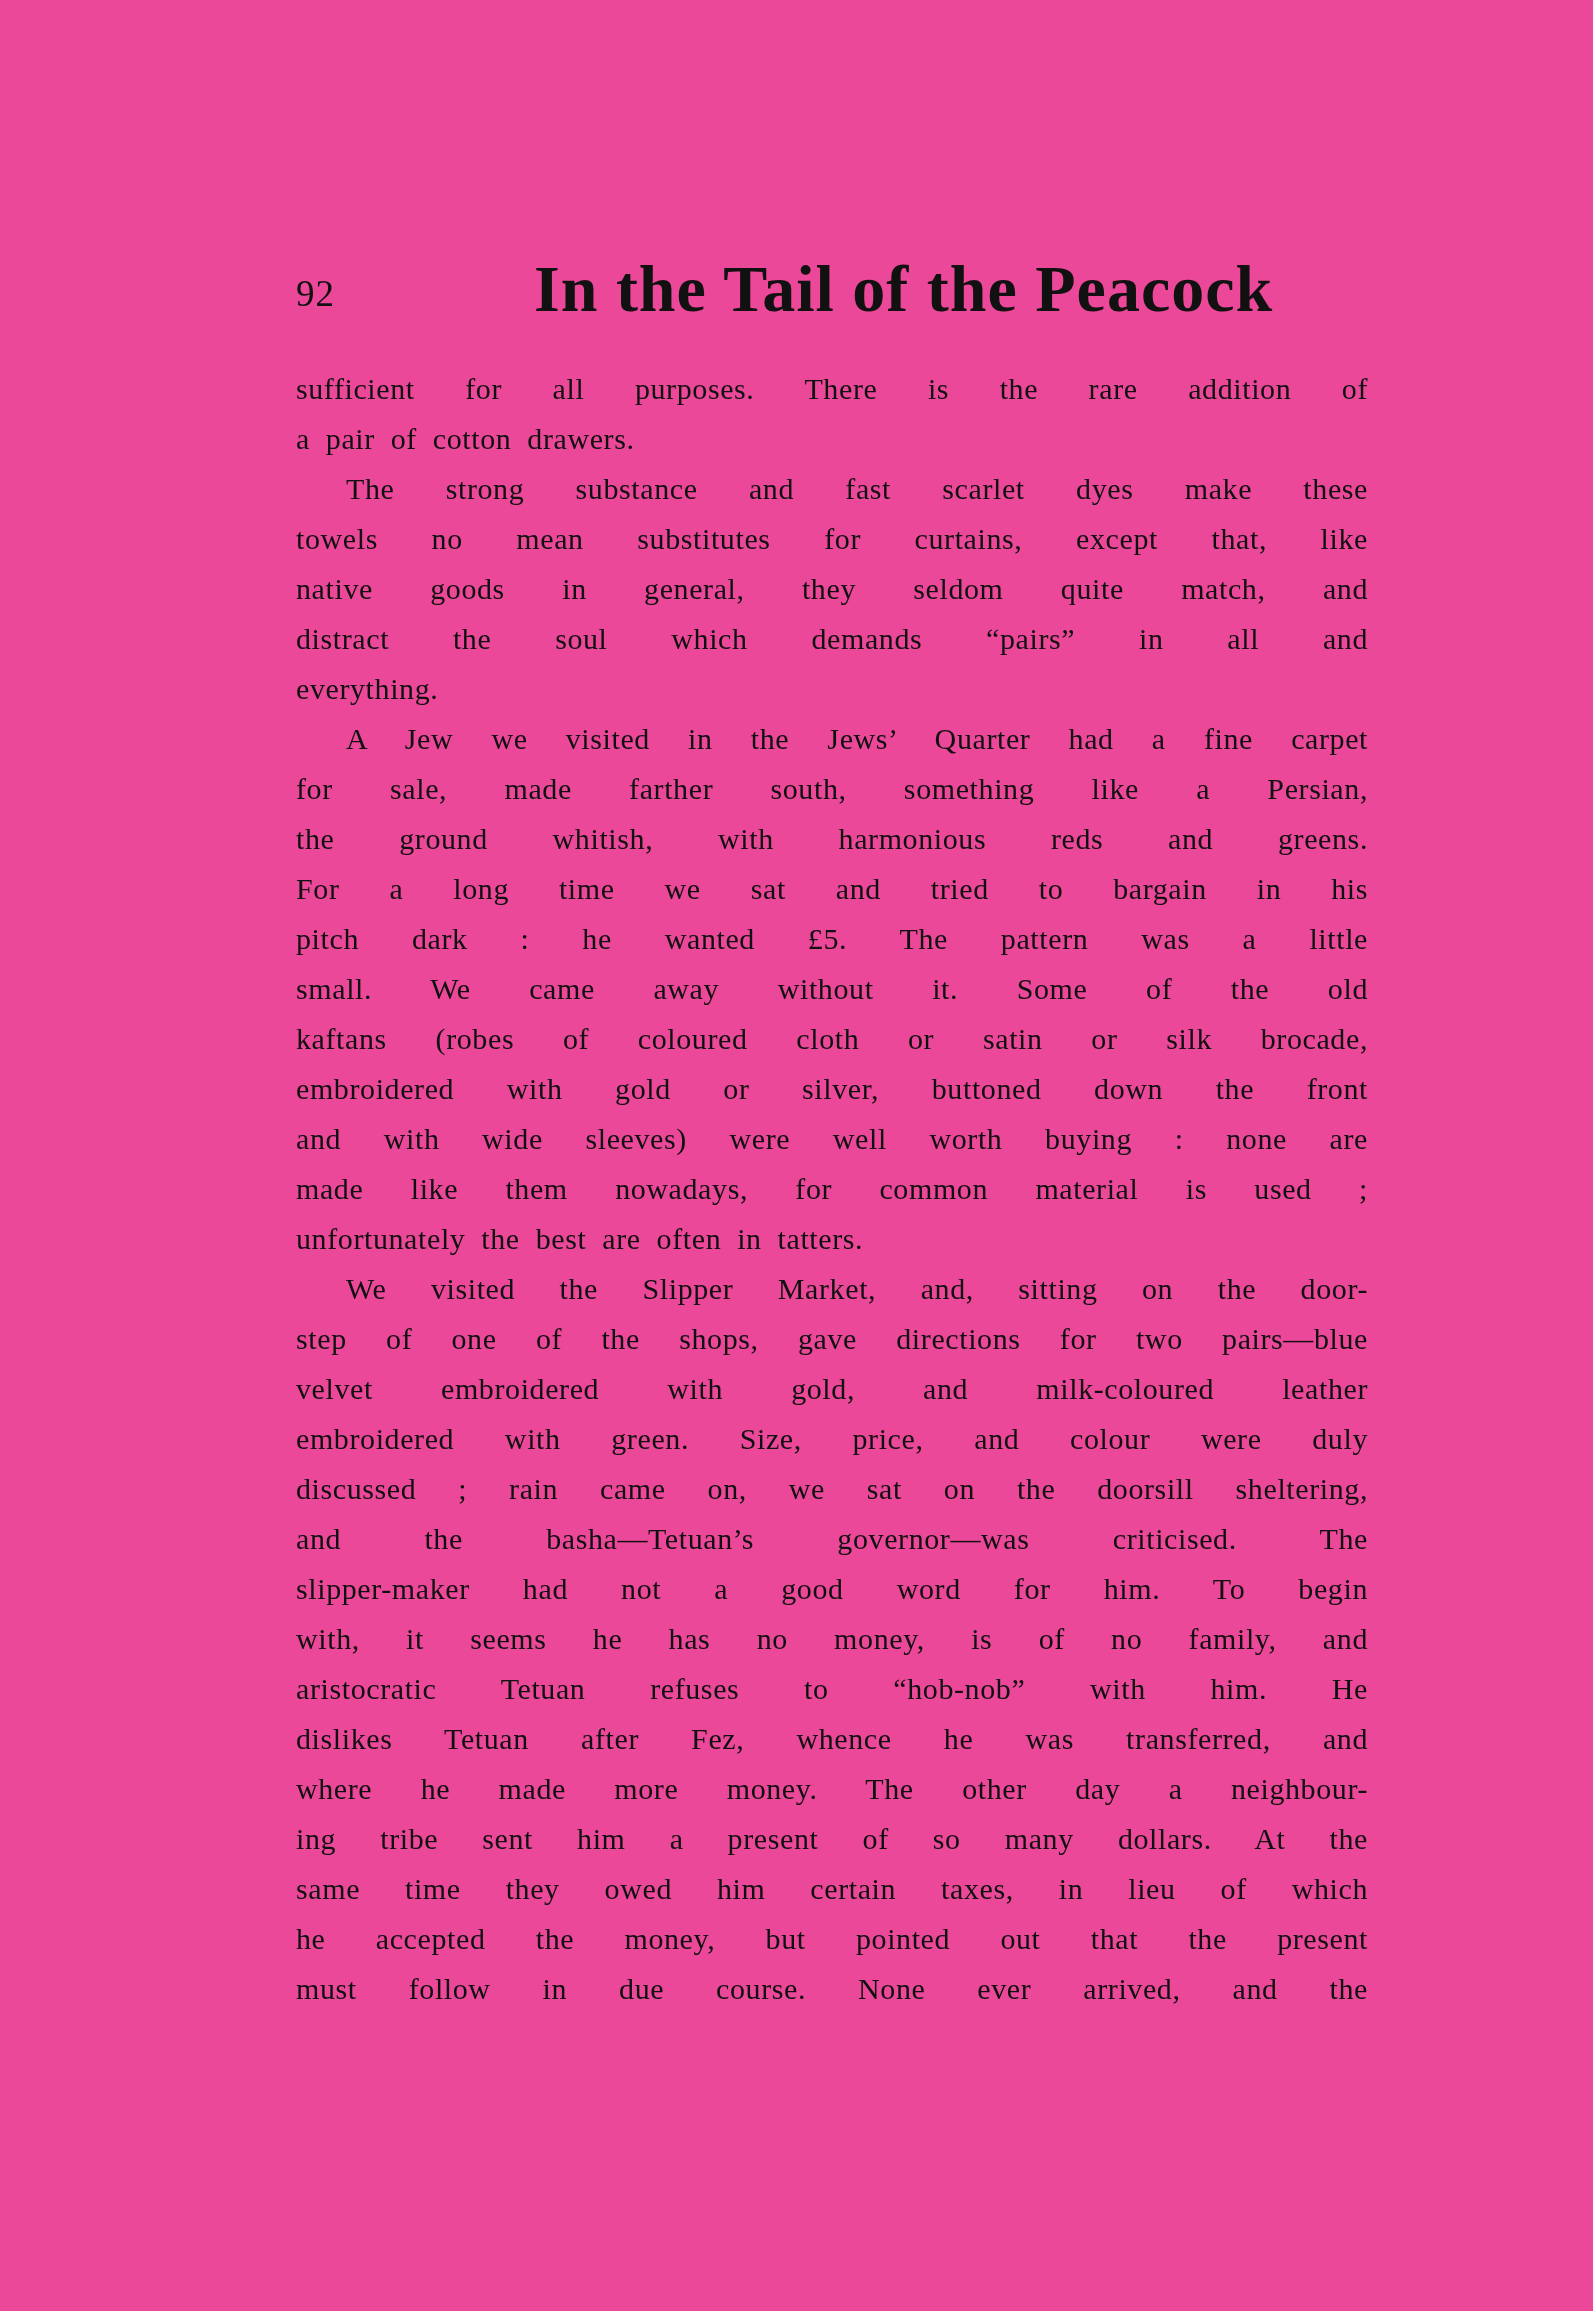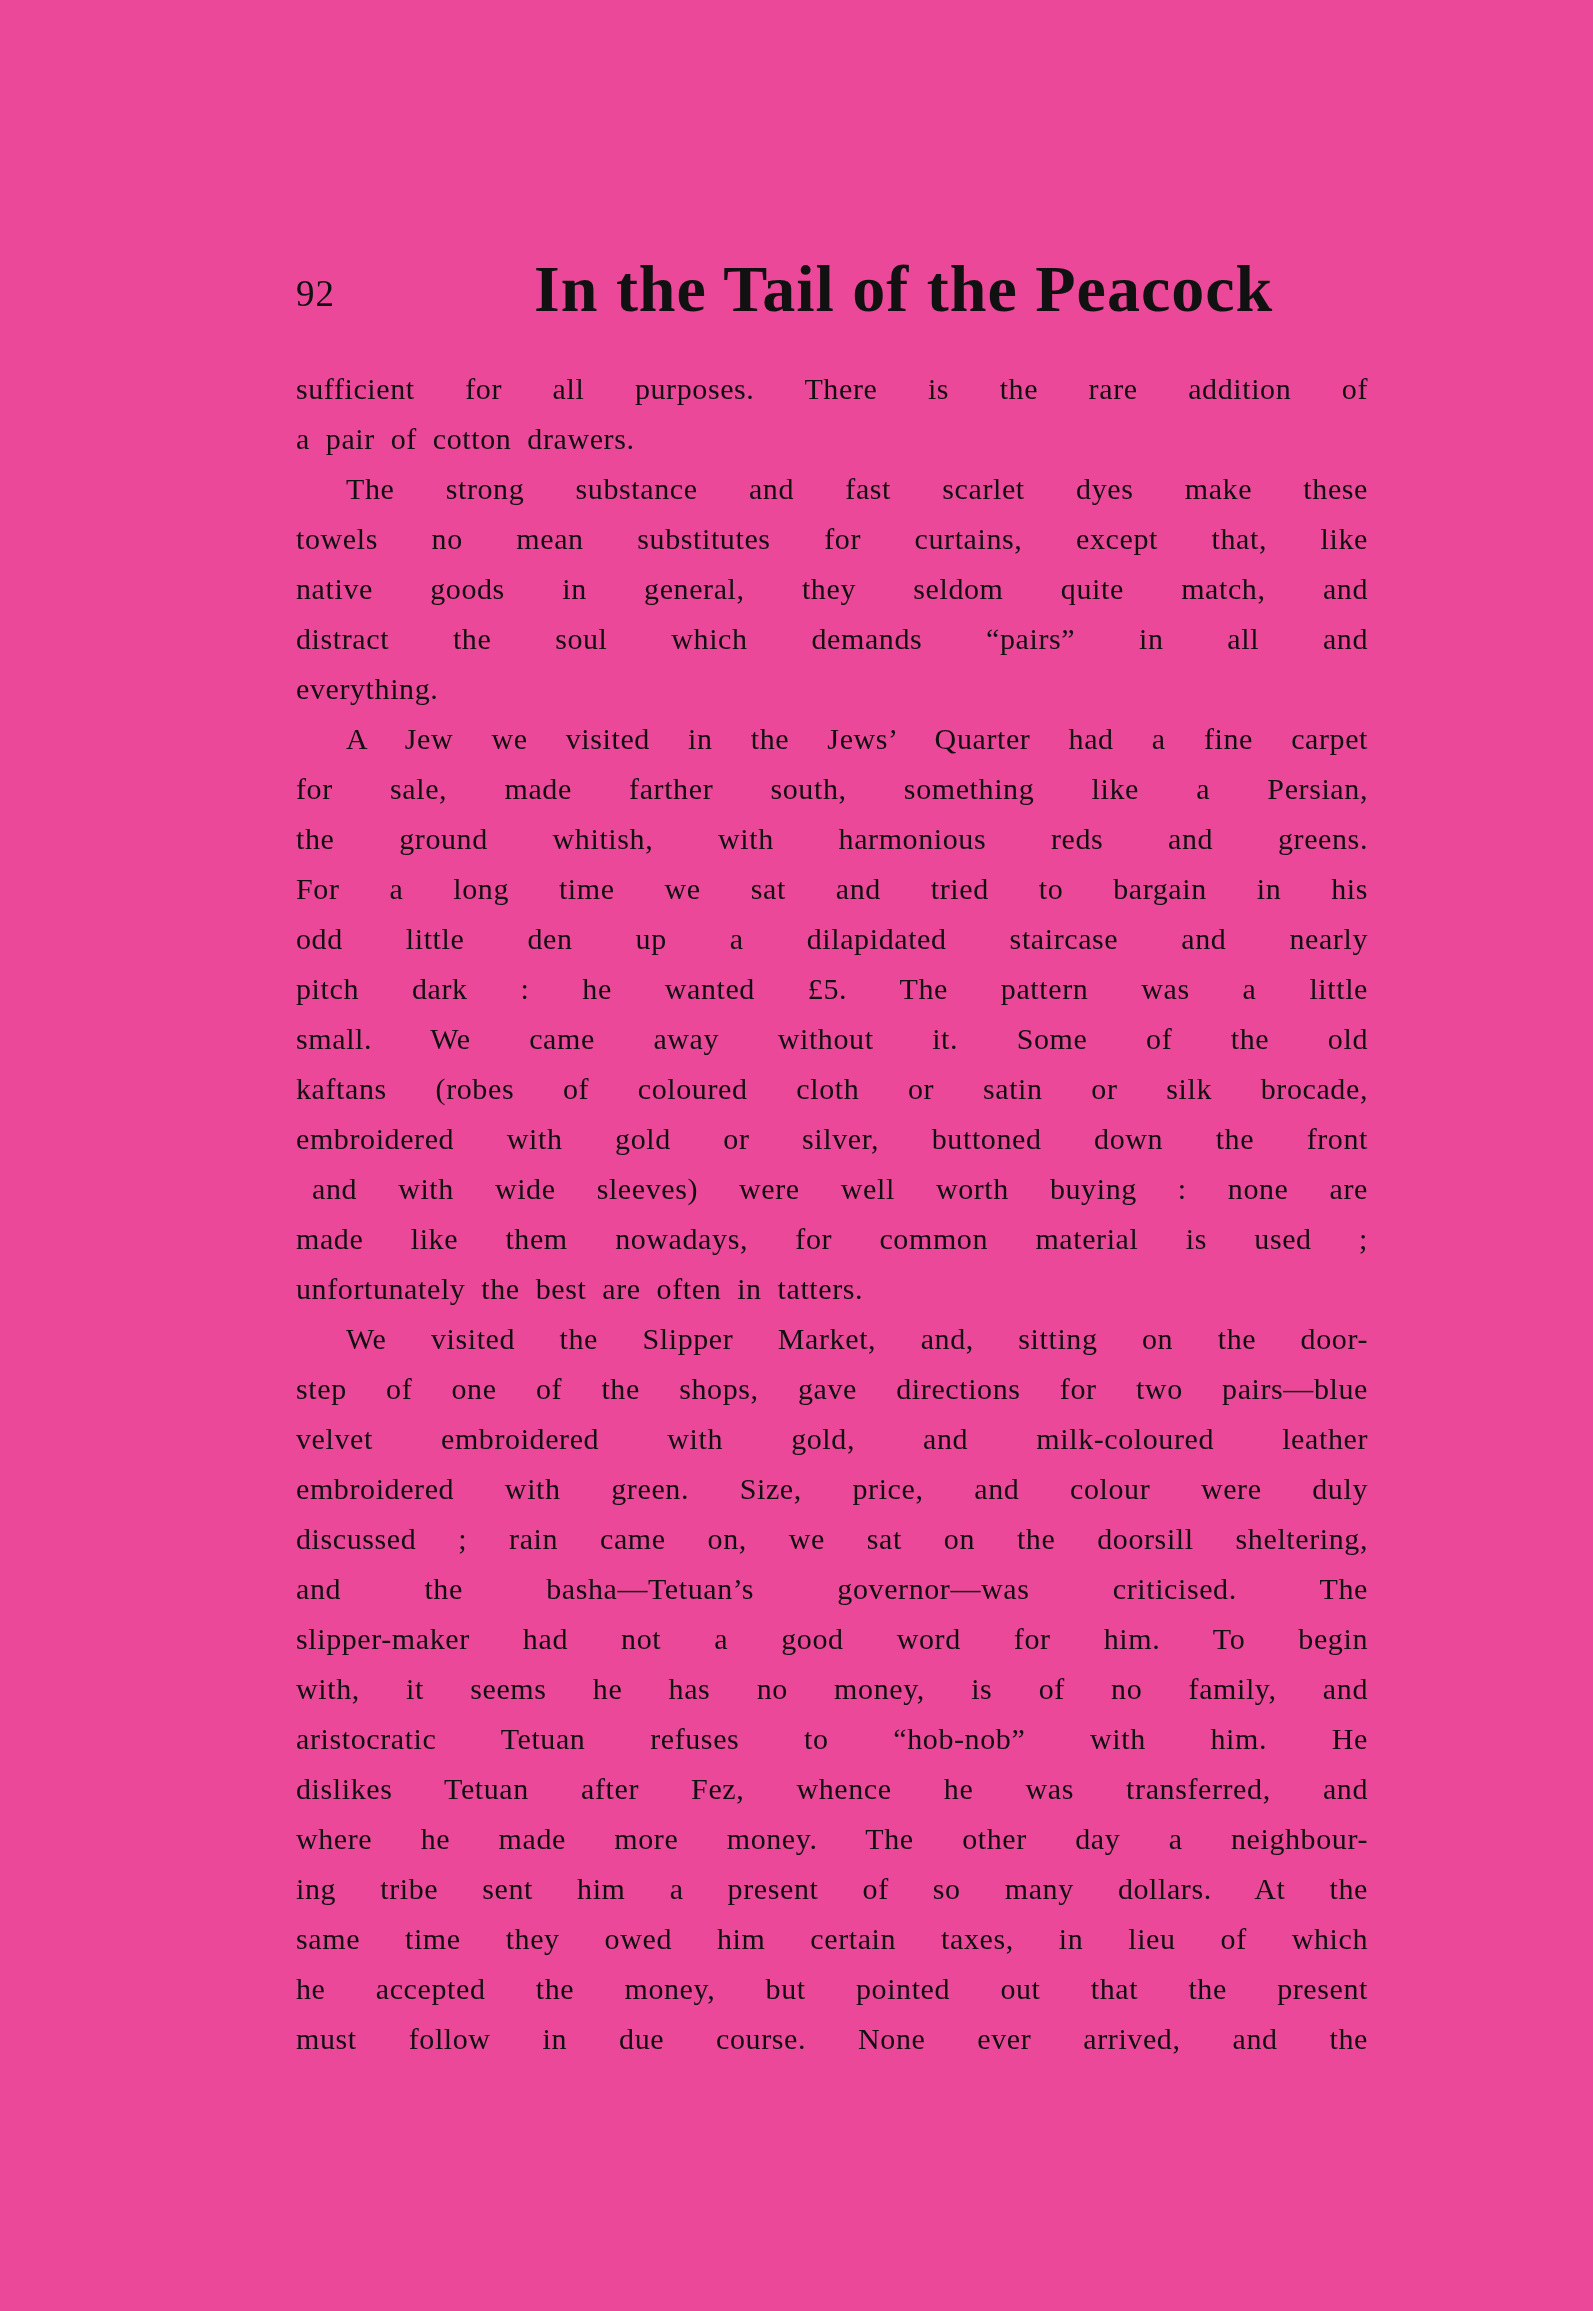--- a/index.html
+++ b/index.html
@@ -92,26 +92,25 @@
       <div class="line last"><span>a pair of cotton drawers.</span></div>
       <div class="line indent" style="white-space: normal; overflow: hidden;"><span>The strong substance and fast scarlet dyes make these</span></div>
       <div class="line" style="white-space: normal; overflow: hidden;"><span>towels no mean substitutes for curtains, except that, like</span></div>
       <div class="line" style="white-space: normal; overflow: hidden;"><span>native goods in general, they seldom quite match, and</span></div>
       <div class="line" style="white-space: normal; overflow: hidden;"><span>distract the soul which demands “pairs” in all and</span></div>
       <div class="line last"><span>everything.</span></div>
       <div class="line indent" style="white-space: normal; overflow: hidden;"><span>A Jew we visited in the Jews’ Quarter had a fine carpet</span></div>
       <div class="line" style="white-space: normal; overflow: hidden;"><span>for sale, made farther south, something like a Persian,</span></div>
       <div class="line" style="white-space: normal; overflow: hidden;"><span>the ground whitish, with harmonious reds and greens.</span></div>
       <div class="line" style="white-space: normal; overflow: hidden;"><span>For a long time we sat and tried to bargain in his</span></div>
-      <div class="line" style="white-space: normal; overflow: hidden;"><span>odd little den up a dilapidated staircase and nearly</span></div>
       <div class="line" style="white-space: normal; overflow: hidden;"><span>pitch dark : he wanted £5.  The pattern was a little</span></div>
       <div class="line" style="white-space: normal; overflow: hidden;"><span>small.  We came away without it.  Some of the old</span></div>
       <div class="line" style="white-space: normal; overflow: hidden;"><span class="it">kaftans</span><span> (robes of coloured cloth or satin or silk brocade,</span></div>
       <div class="line" style="white-space: normal; overflow: hidden;"><span>embroidered with gold or silver, buttoned down the front</span></div>
-      <div class="line" style="white-space: normal; overflow: hidden; margin-left: 16px;"><span>and with wide sleeves) were well worth buying : none are</span></div>
+      <div class="line" style="white-space: normal; overflow: hidden;"><span>and with wide sleeves) were well worth buying : none are</span></div>
       <div class="line" style="white-space: normal; overflow: hidden;"><span>made like them nowadays, for common material is used ;</span></div>
       <div class="line last"><span>unfortunately the best are often in tatters.</span></div>
       <div class="line indent" style="white-space: normal; overflow: hidden;"><span>We visited the Slipper Market, and, sitting on the door-</span></div>
       <div class="line" style="white-space: normal; overflow: hidden;"><span>step of one of the shops, gave directions for two pairs—blue</span></div>
       <div class="line" style="white-space: normal; overflow: hidden;"><span>velvet embroidered with gold, and milk-coloured leather</span></div>
       <div class="line" style="white-space: normal; overflow: hidden;"><span>embroidered with green.  Size, price, and colour were duly</span></div>
       <div class="line" style="white-space: normal; overflow: hidden;"><span>discussed ; rain came on, we sat on the doorsill sheltering,</span></div>
       <div class="line" style="white-space: normal; overflow: hidden;"><span>and the basha—Tetuan’s governor—was criticised.  The</span></div>
       <div class="line" style="white-space: normal; overflow: hidden;"><span>slipper-maker had not a good word for him.  To begin</span></div>
       <div class="line" style="white-space: normal; overflow: hidden;"><span>with, it seems he has no money, is of no family, and</span></div>

